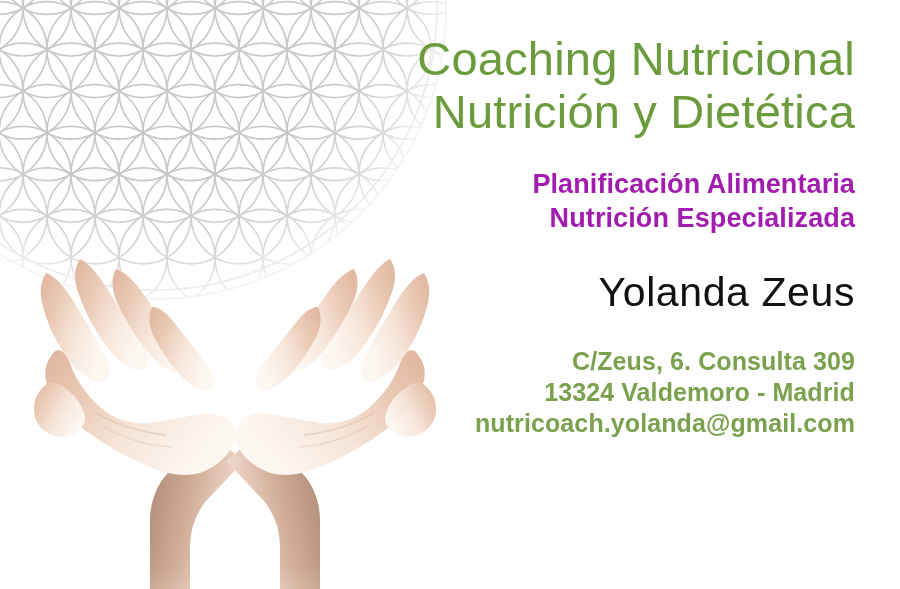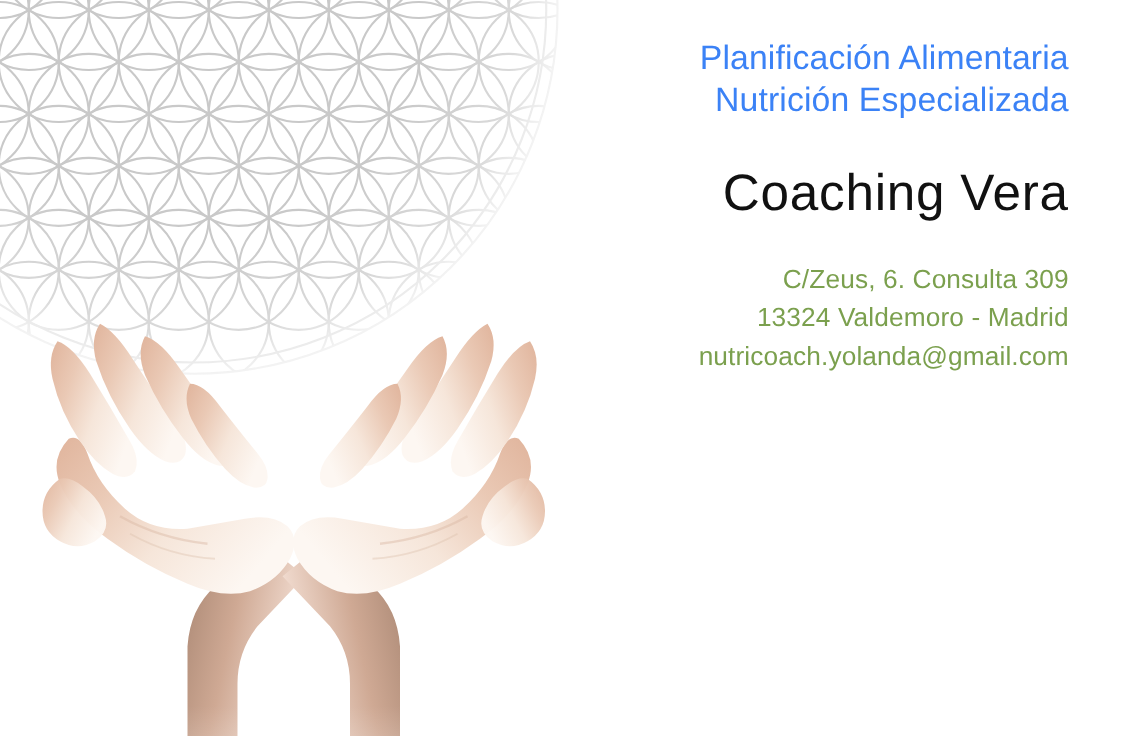--- a/index.html
+++ b/index.html
@@ -54,23 +54,23 @@
     font-weight: 400;
     font-size: 47px;
     line-height: 53px;
     letter-spacing: 0.2px;
     white-space: nowrap;
   }
   #headline-block { margin-top: 32px; }
 
   #services-block {
     margin-top: 29px;
-    color: #3b82f6;
+    color: #a21caf;
     font-family: "Liberation Sans", sans-serif;
-    font-weight: 400;
+    font-weight: 700;
     font-size: 27px;
     line-height: 34px;
     letter-spacing: 0.1px;
     white-space: nowrap;
   }
 
   #identity-block {
     margin-top: 33px;
     color: #111111;
     font-family: "Liberation Sans", sans-serif;
@@ -79,22 +79,22 @@
     line-height: 48px;
     letter-spacing: 0.6px;
     white-space: nowrap;
   }
   #phone-line { letter-spacing: 2px; }
 
   #contact-block {
     margin-top: 30px;
     color: #7ba04e;
     font-family: "Liberation Sans", sans-serif;
-    font-weight: 400;
-    font-size: 21px;
+    font-weight: 700;
+    font-size: 25px;
     line-height: 31px;
     letter-spacing: 0.1px;
     white-space: nowrap;
   }
 </style>
 </head>
 <body>
 
 <div id="card">
 
@@ -363,28 +363,32 @@
 
       <path d="M374 158 Q342 176 304 180" fill="none" stroke="#d9b8a4" stroke-width="2" opacity="0.45"></path>
       <path d="M366 172 Q334 190 298 192" fill="none" stroke="#dcc0ad" stroke-width="1.6" opacity="0.4"></path>
 
       <rect x="260" y="280" width="80" height="54" fill="url(#fadeBottomL)"></rect>
     </g>
   </svg>
 
   <div id="text-column">
 
+    <div id="headline-block">
+      <div class="headline">Coaching Nutricional</div>
+      <div class="headline">Nutrición y Dietética</div>
+    </div>
 
     <div id="services-block">
       <div>Planificación Alimentaria</div>
       <div>Nutrición Especializada</div>
     </div>
 
     <div id="identity-block">
-      <div id="name-line">Coaching Vera</div>
+      <div id="name-line">Yolanda Zeus</div>
     </div>
 
     <div id="contact-block">
       <div>C/Zeus, 6. Consulta 309</div>
       <div>13324 Valdemoro - Madrid</div>
       <div>nutricoach.yolanda@gmail.com</div>
     </div>
 
   </div>
 </div>

